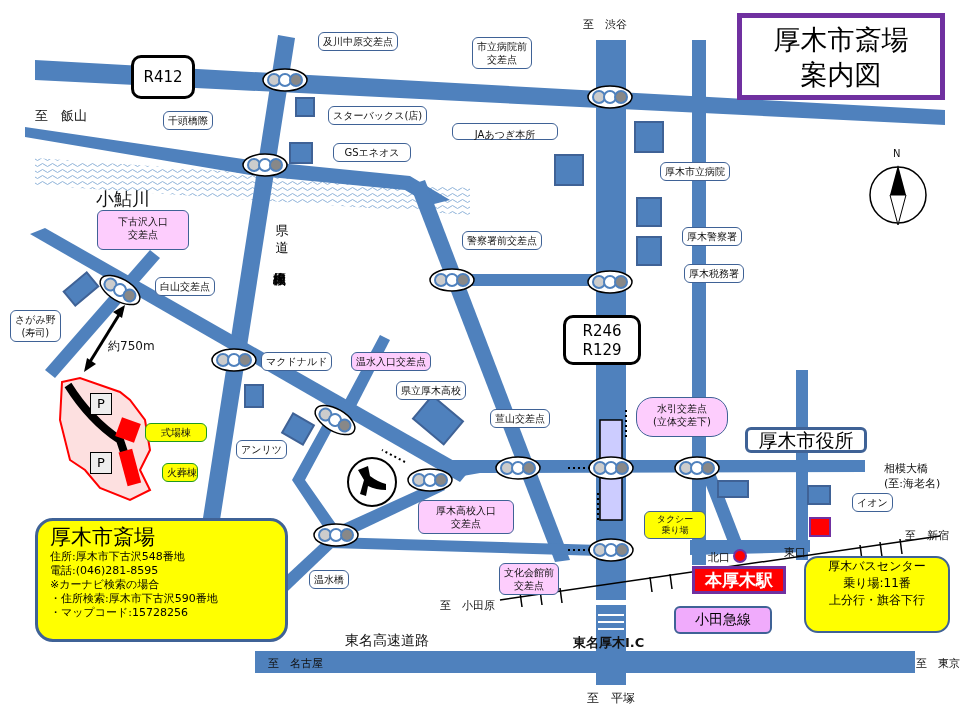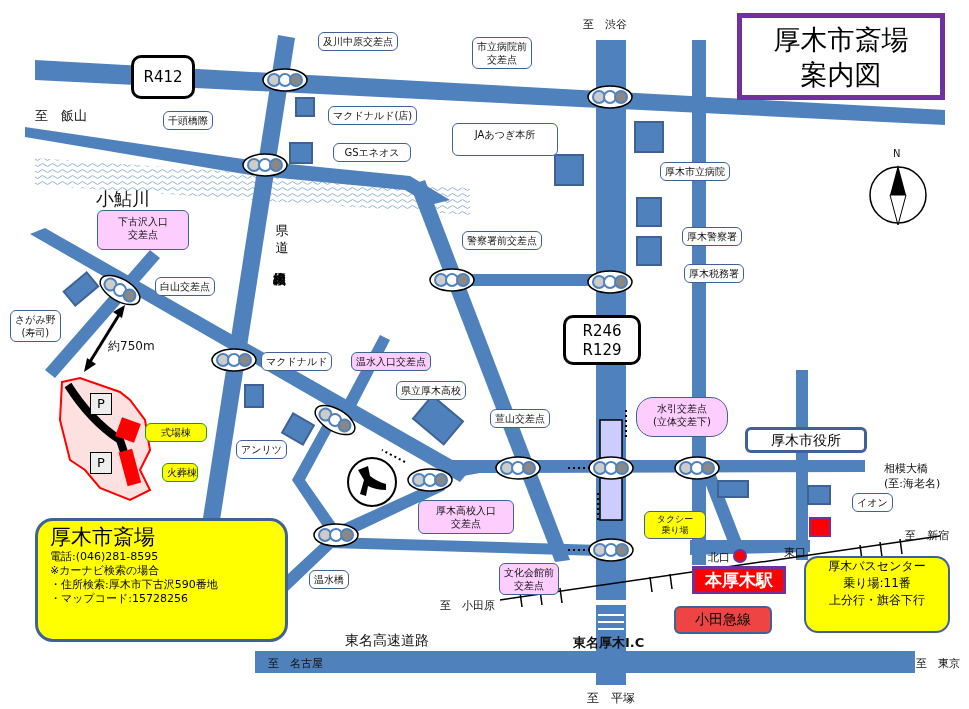--- a/index.html
+++ b/index.html
@@ -9,23 +9,23 @@
   .pink{background:#fdcdfd;}
   .yel{background:#ffff00;border-color:#3f6296;}
   .grn{background:#ffff00;border:1.5px solid #1f9a1f;}
   .plain{position:absolute;font-size:11px;color:#111;white-space:nowrap;}
   .route{position:absolute;background:#fff;border:3px solid #000;border-radius:10px;font-size:15px;text-align:center;box-sizing:border-box;}
   .title{position:absolute;left:737px;top:13px;width:208px;height:87px;border:5px solid #7030a0;box-sizing:border-box;background:#fff;font-size:27px;text-align:center;line-height:35px;padding-top:4px;}
   .info{position:absolute;left:35px;top:518px;width:253px;height:124px;background:#ffff00;border:3px solid #3f6296;border-radius:18px;box-sizing:border-box;padding:4px 12px;font-size:11px;line-height:14px;}
   .info .h{font-size:21px;line-height:25px;}
   .station{position:absolute;left:692px;top:566px;width:94px;height:28px;background:#ff0000;border:3px solid #7030a0;box-sizing:border-box;color:#fff;font-weight:bold;font-size:17px;text-align:center;line-height:22px;}
   .bus{position:absolute;left:804px;top:556px;width:146px;height:77px;background:#ffff00;border:2.5px solid #3f6296;border-radius:14px;box-sizing:border-box;font-size:12px;text-align:center;line-height:17px;padding-top:0;}
-  .odakyu{position:absolute;left:674px;top:606px;width:98px;height:28px;background:#ef4444;border:2.5px solid #3f6296;border-radius:6px;box-sizing:border-box;font-size:14px;text-align:center;line-height:23px;}
+  .odakyu{position:absolute;left:674px;top:606px;width:98px;height:28px;background:#f0abfc;border:2.5px solid #3f6296;border-radius:6px;box-sizing:border-box;font-size:14px;text-align:center;line-height:23px;}
   .vert{position:absolute;font-size:13px;line-height:17px;width:14px;text-align:center;}
-  .cityhall{position:absolute;left:745px;top:427px;width:122px;height:26px;background:#fff;border:3px solid #3f6296;border-radius:6px;box-sizing:border-box;font-size:14px;text-align:center;line-height:20px;}
+  .cityhall{position:absolute;left:745px;top:427px;width:122px;height:26px;background:#fff;border:3px solid #3f6296;border-radius:6px;box-sizing:border-box;font-size:19px;text-align:center;line-height:20px;}
 </style>
 </head>
 <body>
 
 <svg width="969" height="709" viewBox="0 0 969 709">
   <defs>
     <pattern id="wave" width="10" height="6" patternUnits="userSpaceOnUse">
       <path d="M0 3 Q2.5 0 5 3 T10 3" fill="none" stroke="#8fb3d9" stroke-width="1"></path>
     </pattern>
   </defs>
@@ -267,23 +267,23 @@
 <div class="lbl" style="left:309px;top:570px;">温水橋</div>
 <div class="lbl pink" style="left:636px;top:397px;width:92px;height:40px;padding-top:4px;border-radius:17px;">
     <div>水引交差点</div>
     <div>(立体交差下)</div>
   </div>
 <div class="lbl pink" style="left:499px;top:563px;">
     <div>文化会館前</div>
     <div>交差点</div>
   </div>
 
-<div class="lbl" style="left:328px;top:106px;">マクドナルド(店)</div>
+<div class="lbl" style="left:328px;top:106px;">スターバックス(店)</div>
 <div class="lbl" style="left:333px;top:143px;width:78px;">GSエネオス</div>
-<div class="lbl" style="left:452px;top:123px;width:106px;height:33px;line-height:18px;">JAあつぎ本所</div>
+<div class="lbl" style="left:452px;top:123px;width:106px;height:17px;line-height:18px;">JAあつぎ本所</div>
 <div class="lbl" style="left:660px;top:162px;">厚木市立病院</div>
 <div class="lbl" style="left:682px;top:227px;">厚木警察署</div>
 <div class="lbl" style="left:684px;top:264px;">厚木税務署</div>
 <div class="lbl" style="left:10px;top:310px;">
     <div>さがみ野</div>
     <div>(寿司)</div>
   </div>
 <div class="lbl" style="left:261px;top:352px;">マクドナルド</div>
 <div class="lbl" style="left:236px;top:440px;">アンリツ</div>
 <div class="lbl" style="left:396px;top:381px;">県立厚木高校</div>
@@ -294,20 +294,21 @@
     <div>(至:海老名)</div>
   </div>
 
 <div style="position:absolute;left:90px;top:393px;width:20px;height:20px;border:1.5px solid #000;background:#eee;font-size:13px;text-align:center;line-height:20px;">P</div>
 <div style="position:absolute;left:90px;top:452px;width:20px;height:20px;border:1.5px solid #000;background:#eee;font-size:13px;text-align:center;line-height:20px;">P</div>
 <div class="lbl grn" style="left:145px;top:423px;width:62px;">式場棟</div>
 <div class="lbl grn" style="left:162px;top:463px;width:36px;">火葬棟</div>
 
 <div class="info">
   <div class="h">厚木市斎場</div>
+  <div>住所:厚木市下古沢548番地</div>
   <div>電話:(046)281-8595</div>
   <div>※カーナビ検索の場合</div>
   <div>・住所検索:厚木市下古沢590番地</div>
   <div>・マップコード:15728256</div>
 </div>
 
 <div class="lbl yel" style="left:644px;top:511px;width:62px;font-size:9px;line-height:11px;">
     <div>タクシー</div>
     <div>乗り場</div>
   </div>

